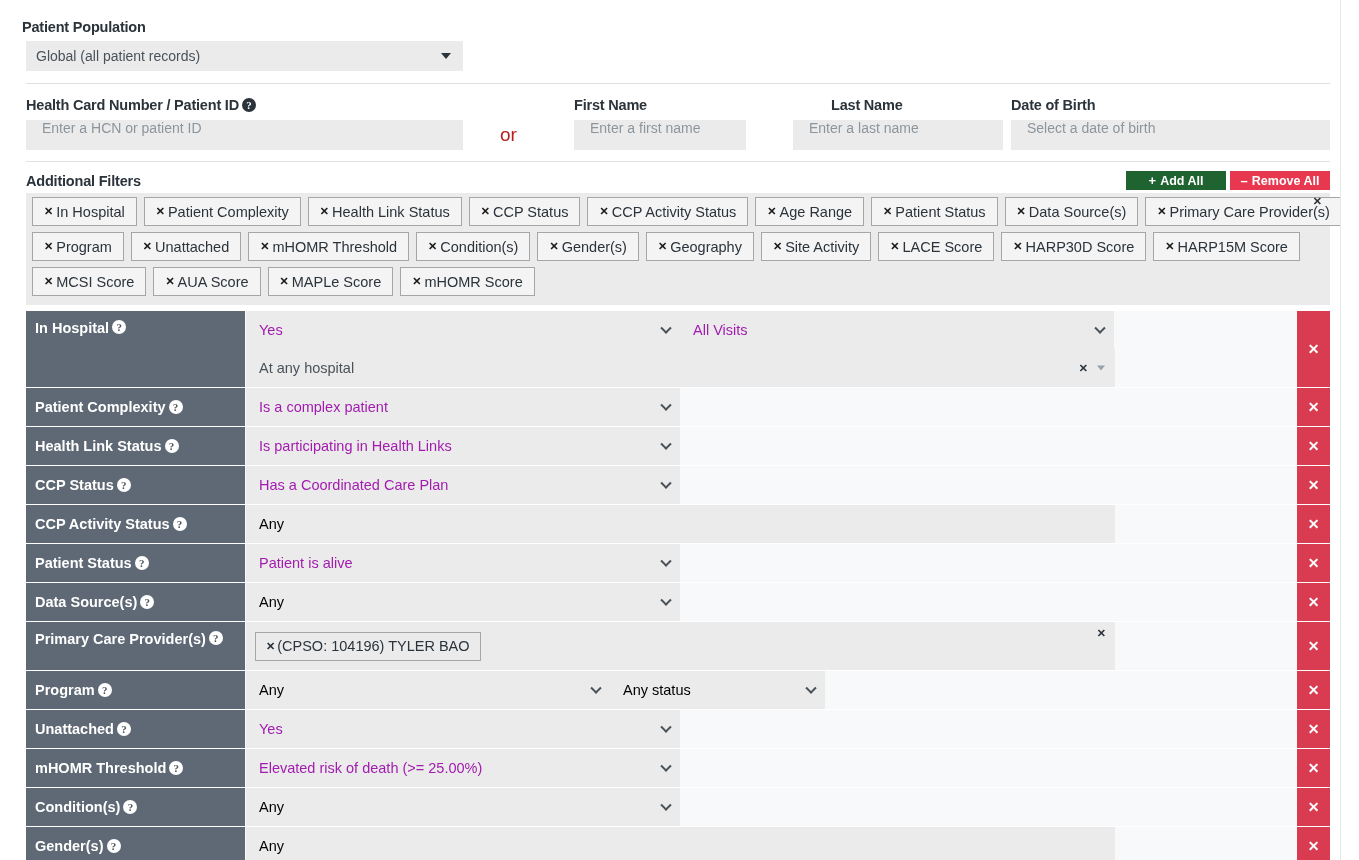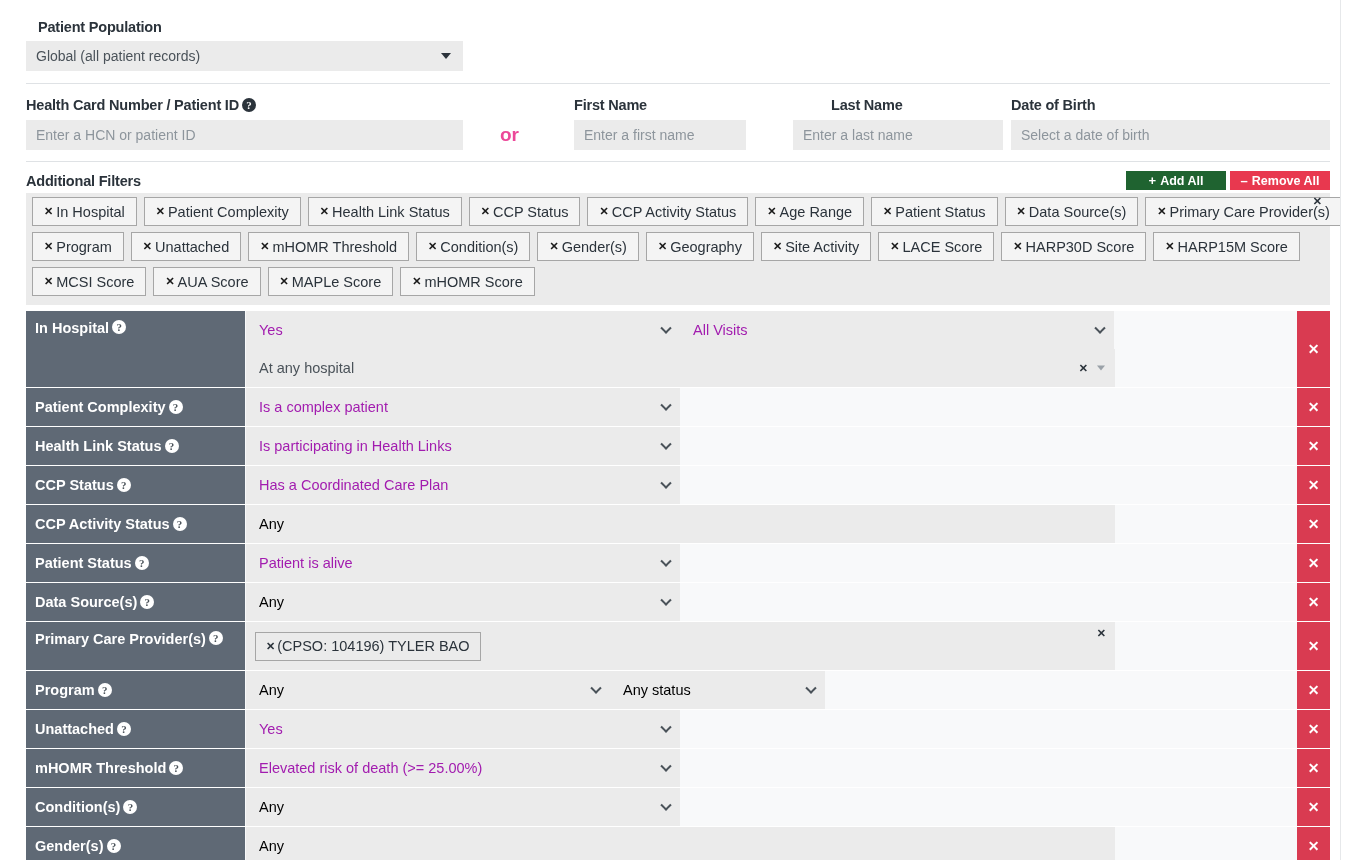--- a/index.html
+++ b/index.html
@@ -23,24 +23,23 @@
     color: #2b333b;
     letter-spacing: -0.2px;
   }
   .field {
     background: #ebebeb;
     border: none;
     height: 30px;
     font-size: 14px;
     color: #555c63;
     font-family: "Liberation Sans", sans-serif;
-    padding: 0 10px;
+    padding: 0 16px;
     width: 100%;
     display: flex;
-    align-items: center;
   }
   .ph { color: #8d959c; }
   .qmark {
     display: inline-block;
     width: 14px; height: 14px;
     border-radius: 50%;
     background: #ffffff;
     color: #4a5259;
     font-size: 11px;
     font-weight: bold;
@@ -49,21 +48,21 @@
     vertical-align: 1px;
     margin-left: 3px;
     font-family: "Liberation Serif", serif;
   }
   .qmark.dark {
     background: #2b333b;
     color: #ffffff;
   }
 
   
-  #pop-label { position: absolute; left: 38px; top: 19px; }
+  #pop-label { position: absolute; left: 22px; top: 19px; }
   #pop-select {
     position: absolute; left: 26px; top: 41px;
     width: 437px; height: 30px;
     background: #ebebeb;
     display: flex; align-items: center;
     padding: 0 10px;
     font-size: 14px; color: #4a5259;
   }
   #pop-caret {
     position: absolute; right: 12px; top: 50%;
@@ -76,21 +75,21 @@
   #top-rule {
     position: absolute; left: 26px; top: 83px;
     width: 1304px; height: 1px; background: #dfe2e5;
   }
 
   
   #hcn-label { position: absolute; left: 26px; top: 97px; }
   #hcn-input { position: absolute; left: 26px; top: 120px; width: 437px; }
   #or-word {
     position: absolute; left: 500px; top: 124px;
-    font-size: 19px; font-weight: bold; color: #ec4899;
+    font-size: 19px; font-weight: normal; color: #b91c1c;
     font-family: "Liberation Sans", sans-serif;
   }
   #fn-label { position: absolute; left: 574px; top: 97px; text-align: right; }
   #fn-input { position: absolute; left: 574px; top: 120px; width: 172px; }
   #ln-label { position: absolute; left: 831px; top: 97px; }
   #ln-input { position: absolute; left: 793px; top: 120px; width: 210px; }
   #dob-label { position: absolute; left: 1011px; top: 97px; }
   #dob-input { position: absolute; left: 1011px; top: 120px; width: 319px; }
   #mid-rule {
     position: absolute; left: 26px; top: 161px;

